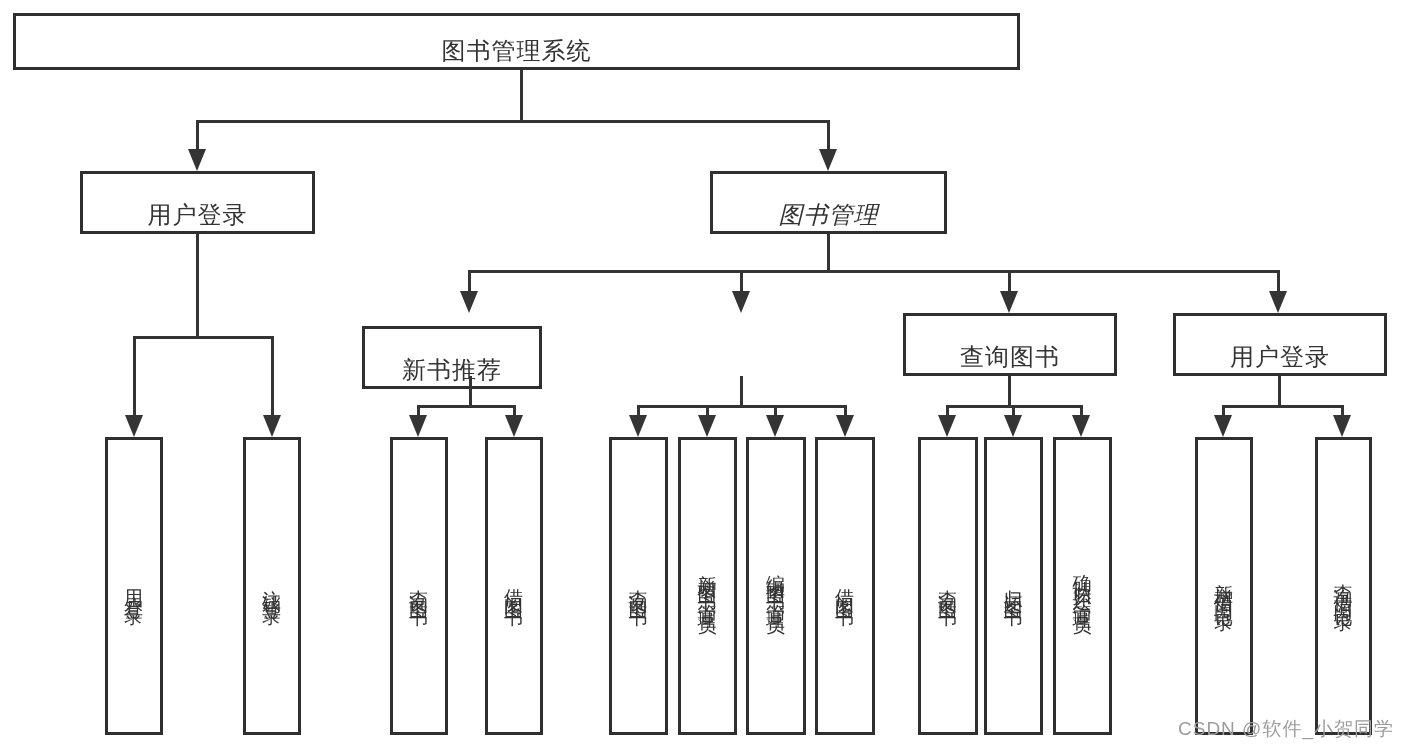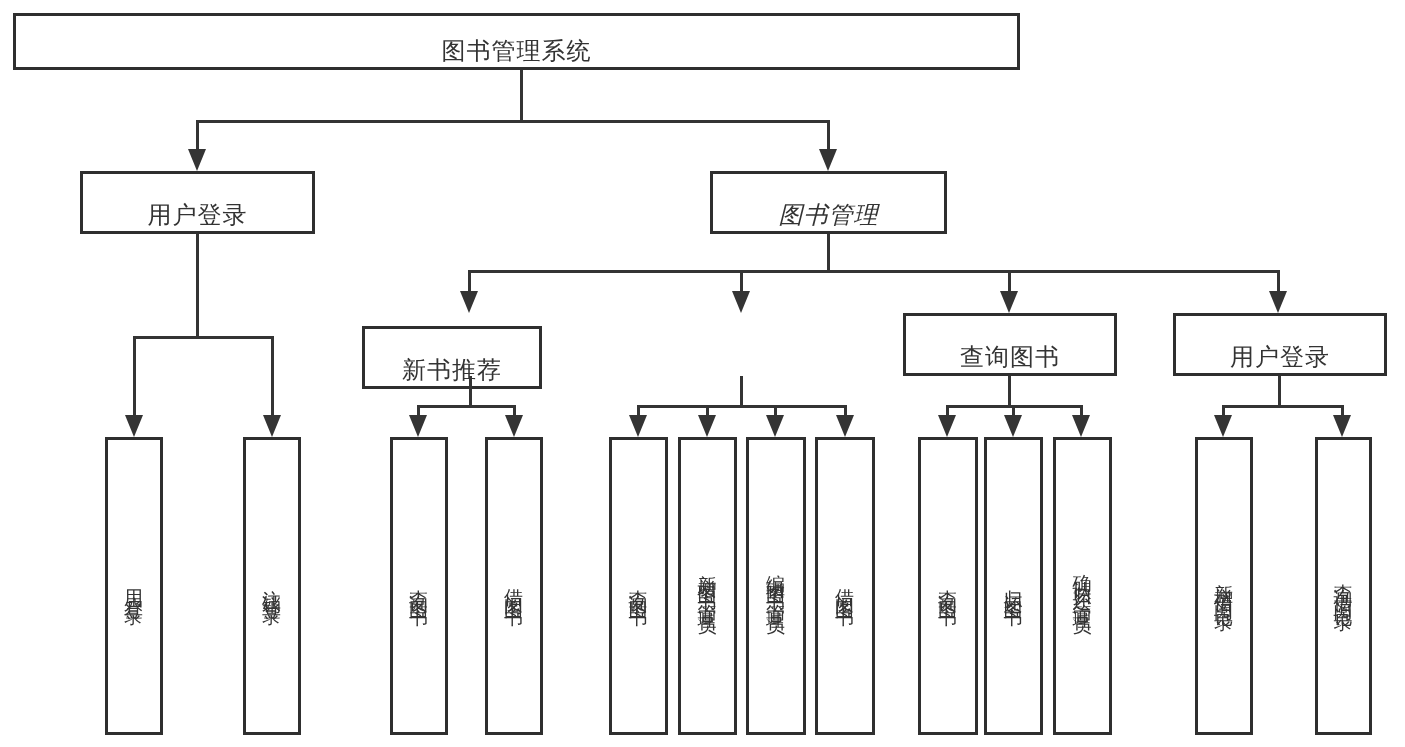--- a/index.html
+++ b/index.html
@@ -164,14 +164,15 @@
     <span class="vtext">确认归还（管理员）</span>
   </div>
 
   <div class="vbox" style="left:1195px;top:437px;width:58px;height:298px;">
     <span class="vtext">新增借阅记录</span>
   </div>
   <div class="vbox" style="left:1315px;top:437px;width:57px;height:298px;">
     <span class="vtext">查询借阅记录</span>
   </div>
 
+  <div class="watermark">CSDN @软件_小贺同学</div>
 
 </div>
 
 </body></html>

